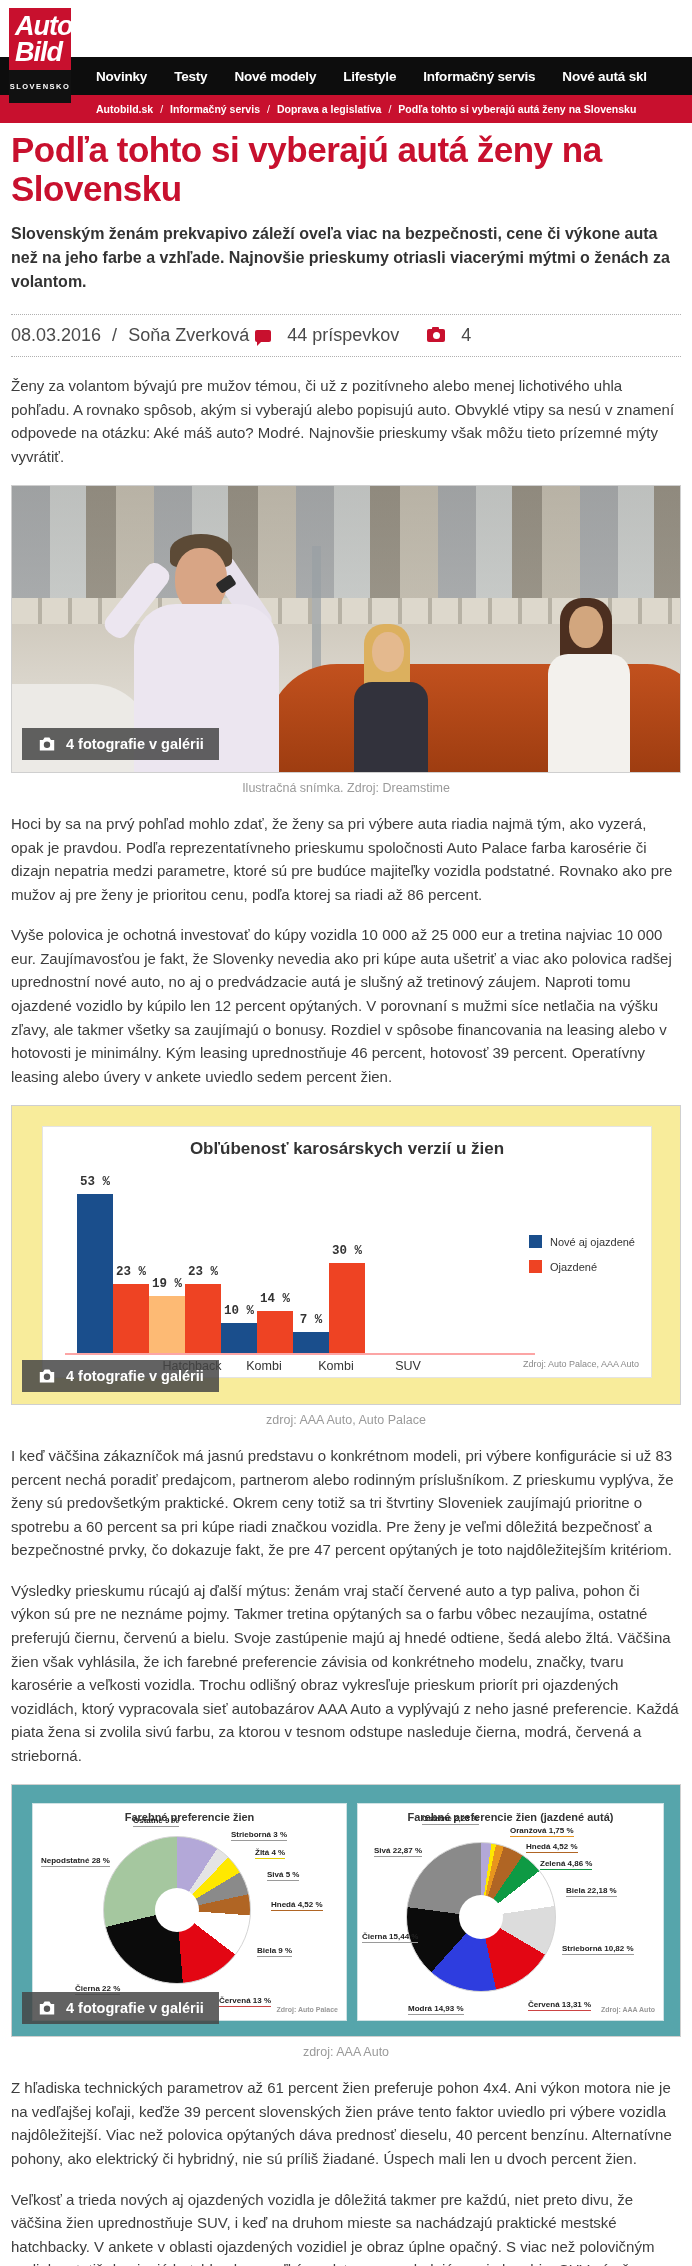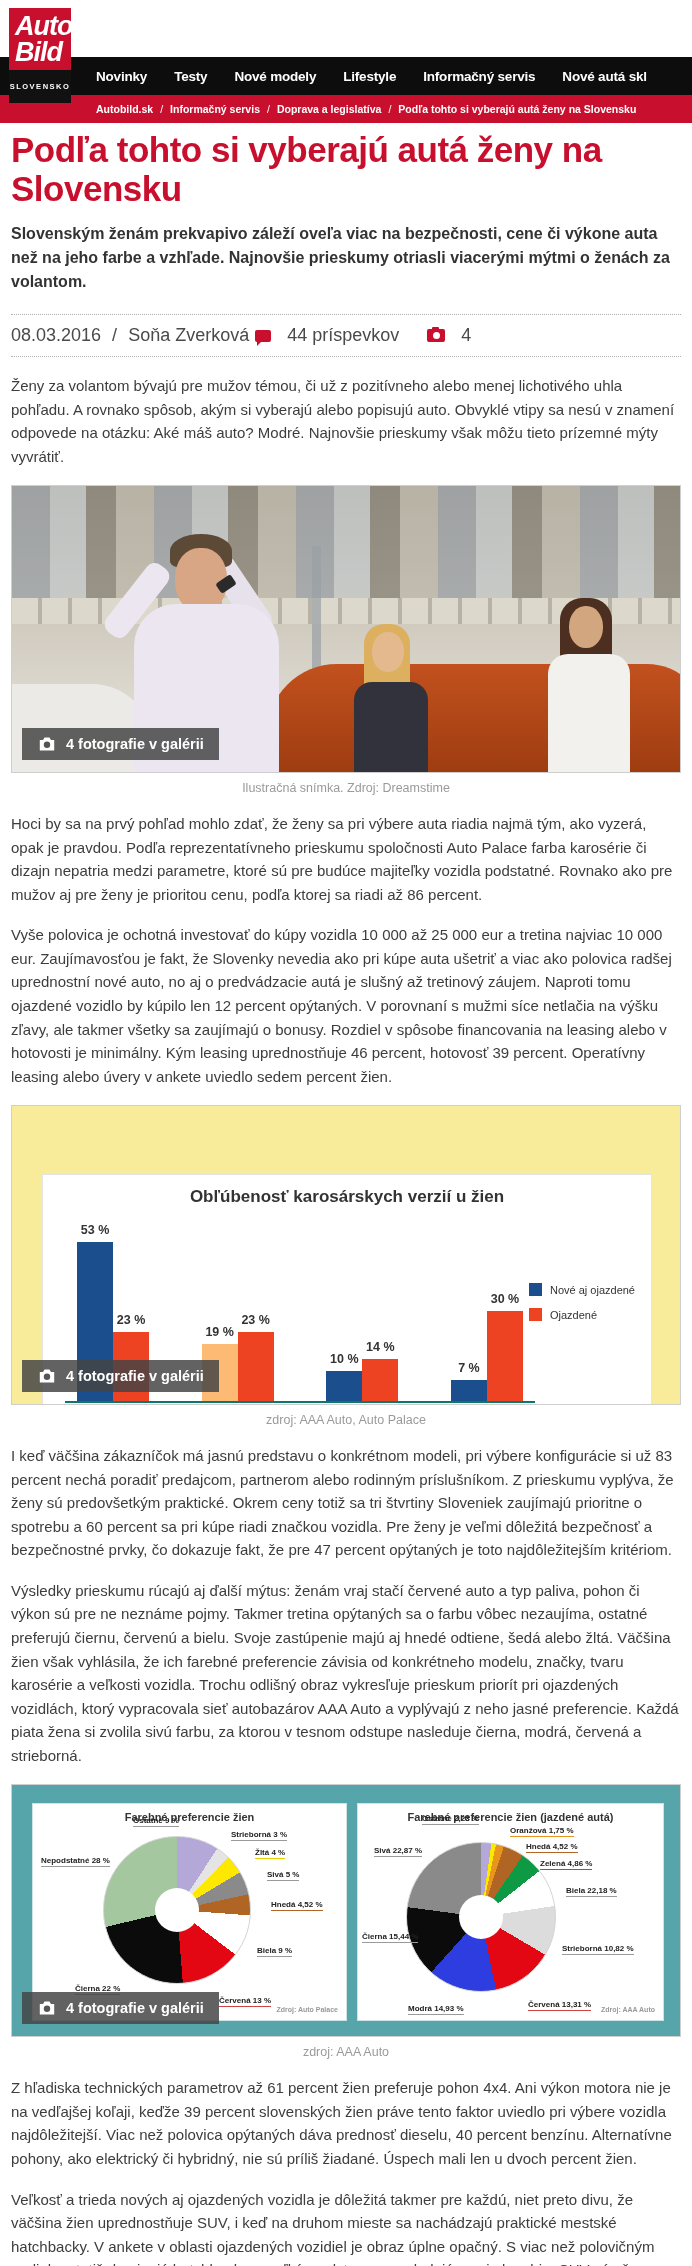--- a/index.html
+++ b/index.html
@@ -102,27 +102,27 @@
     display:flex; align-items:center; gap:9px;
     background:rgba(68,68,68,0.84); color:#fff; font-weight:bold; font-size:14.5px;
     padding:8px 15px; cursor:pointer;
   }
   .gallery-badge svg { display:block; }
 
   
   .chart-frame { height:300px; background:#f8ec9b; }
   .chart-inner {
     position:absolute; left:30px; top:20px; width:610px; height:252px;
-    background:#fff; border:1px solid #e4e4e4;margin-top:48px;
+    background:#fff; border:1px solid #e4e4e4;
   }
   .chart-title { text-align:center; font-size:17px; font-weight:bold; color:#333; margin-top:12px; }
   .plot {
-    position:relative; display:flex; align-items:flex-end; justify-content:space-between;
+    position:relative; display:flex; align-items:flex-end; 
     width:470px; height:168px; margin:28px 0 0 22px;
-    border-bottom:2px solid #0f766e; padding:0 12px;
+    border-bottom:2px solid #fca5a5; padding:0 12px;font-family:Liberation Mono, monospace;
   }
   .pair { display:flex; align-items:flex-end; width:72px; }
   .bar { position:relative; width:36px; }
   .bar-val {
     position:absolute; top:-19px; left:50%; transform:translateX(-50%);
     font-size:12.5px; font-weight:bold; color:#333; white-space:nowrap;
   }
   .cats { display:flex; justify-content:center; width:470px; margin-left:22px; padding:4px 12px 0; }
   .cat { width:72px; text-align:center; font-size:12.5px; color:#333; }
   .legend { position:absolute; right:16px; top:108px; }

